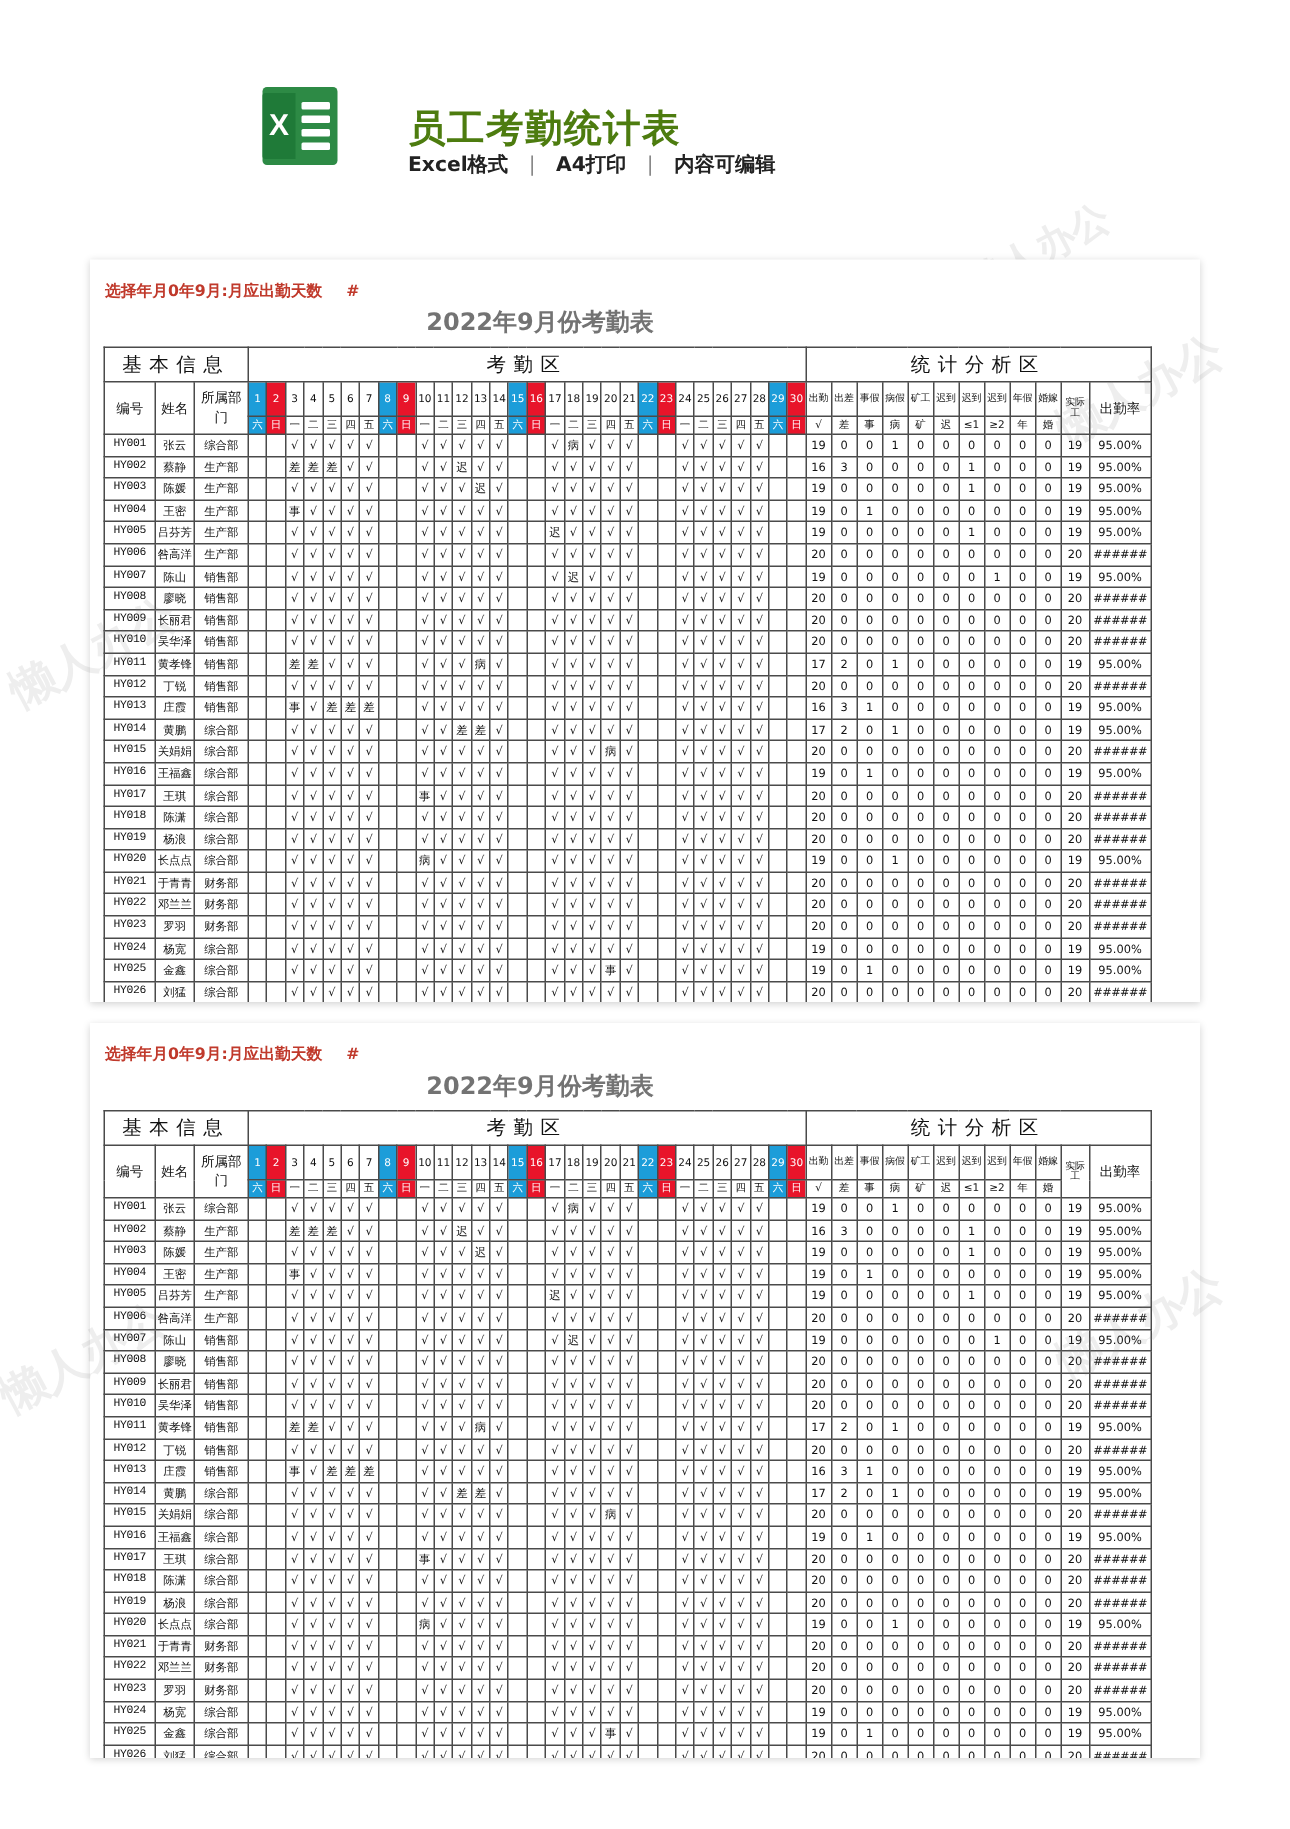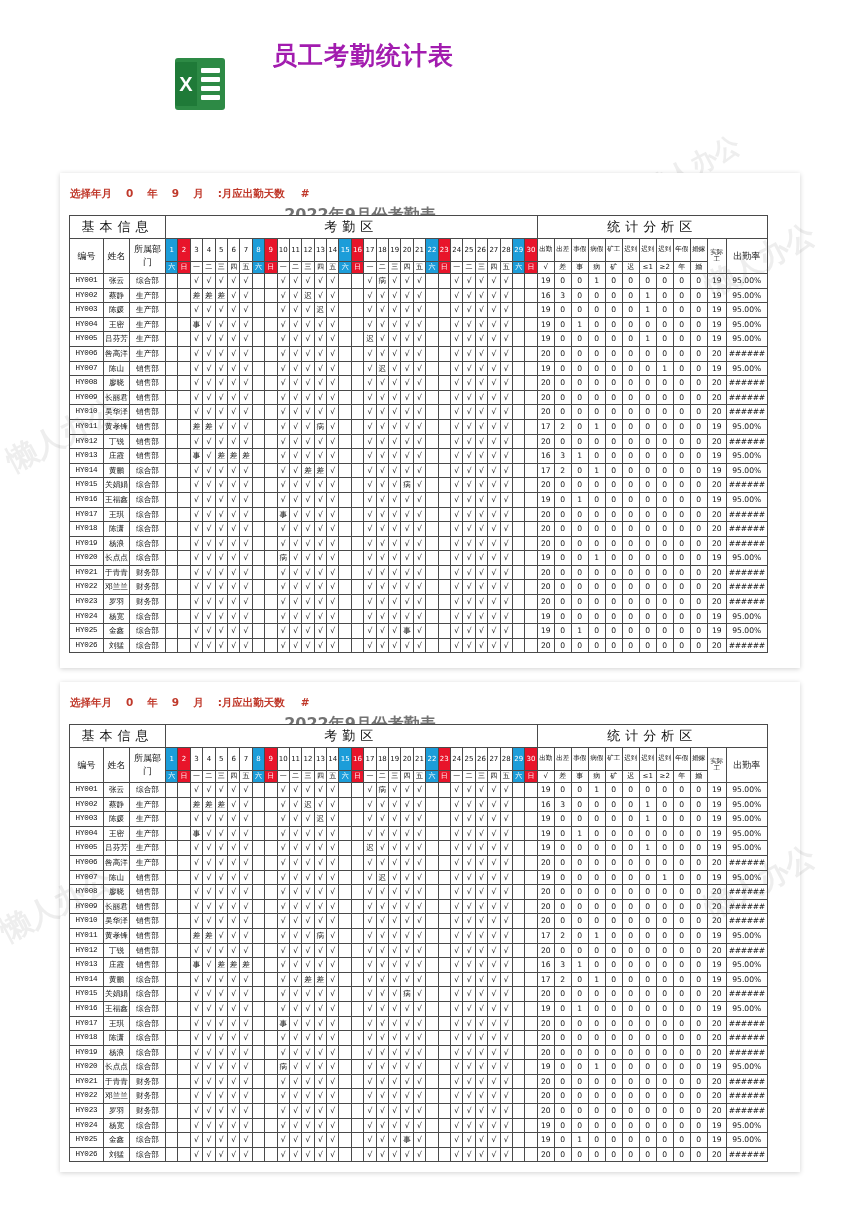--- a/index.html
+++ b/index.html
@@ -14,44 +14,44 @@
 
   
   .banner{position:absolute;left:0;top:0;width:860px;height:160px;}
   .xls-logo{position:absolute;left:175px;top:58px;width:50px;height:52px;}
   .xls-logo .doc{position:absolute;left:0;top:0;width:50px;height:52px;background:#2d8a45;border-radius:3px;}
   .xls-logo .fold{position:absolute;left:0;top:4px;width:22px;height:44px;background:#1f7a38;border-radius:2px 0 0 2px;}
   .xls-logo .x{position:absolute;left:0;top:4px;width:22px;height:44px;color:#fff;font:bold 20px "Liberation Sans",sans-serif;display:flex;align-items:center;justify-content:center;}
   .xls-logo .grid{position:absolute;left:26px;top:10px;width:19px;height:32px;display:flex;flex-direction:column;justify-content:space-between;}
   .xls-logo .grid i{display:block;height:5px;background:#ffffff;border-radius:1px;}
 
-  .banner-title{position:absolute;left:272px;top:39px;color:#a21caf;
+  .banner-title{position:absolute;left:272px;top:69px;color:#4d7c0f;
     font:bold 25px "DejaVu Sans","Liberation Sans",sans-serif;letter-spacing:1px;white-space:nowrap;}
   .banner-sub{position:absolute;left:272px;top:101px;color:#222;
     font:bold 13.5px "DejaVu Sans","Liberation Sans",sans-serif;white-space:nowrap;}
   .banner-sub .sep{color:#888;font-weight:normal;padding:0 9px;}
 
   
   .sheet{position:absolute;left:60px;width:740px;background:#fff;
     box-shadow:0 1px 5px rgba(0,0,0,.18);overflow:hidden;}
   #sheet1{top:173px;height:495px;}
   #sheet2{top:682px;height:490px;}
 
   .inner{position:relative;padding:0;}
 
   .ctrl-row{position:absolute;left:10px;top:14px;color:#c0392b;
     font:bold 10.5px "DejaVu Sans","Liberation Sans",sans-serif;white-space:nowrap;}
   .ctrl-row span{display:inline-block;}
-  .ctrl-row .g{padding-right:14px;}
+  .ctrl-row .g{}
   .ctrl-row .hash{color:#c0392b;padding-left:16px;}
 
   .sheet-title{position:absolute;left:0;top:32px;width:600px;text-align:center;
     color:#737373;font:bold 16px "DejaVu Sans","Liberation Serif",serif;white-space:nowrap;}
 
-  table.att{position:absolute;left:9px;top:42px;border-collapse:collapse;
+  table.att{position:absolute;left:9px;top:58px;border-collapse:collapse;
     table-layout:fixed;font-family:"DejaVu Sans","Liberation Sans",sans-serif;}
   table.att td,table.att th{border:1px solid #4a4a4a;padding:0;text-align:center;
     vertical-align:middle;font-weight:normal;color:#111;background:#fff;}
 
   
   .sect{height:22px;font:bold 13px "DejaVu Sans","Liberation Serif",serif;letter-spacing:5px;}
 
   
   .dnum{height:11px;font-size:7px;line-height:11px;}
   .dwk{height:11px;font-size:7px;line-height:11px;}
@@ -96,20 +96,27 @@
     <div class="fold"></div>
     <div class="x">X</div>
     <div class="grid">
         <i></i>
         <i></i>
         <i></i>
         <i></i>
       </div>
   </div>
   <div class="banner-title">员工考勤统计表</div>
+  <div class="banner-sub">
+    <span>Excel格式</span>
+    <span class="sep">|</span>
+    <span>A4打印</span>
+    <span class="sep">|</span>
+    <span>内容可编辑</span>
+  </div>
 </div>
 
 <div class="wm" id="wm5">懒人办公</div>
 
 <div class="sheet" id="sheet1">
   <div class="inner" id="inner1">
       <div class="ctrl-row"><span class="g">选择年月</span><span class="g">0</span><span class="g">年</span><span class="g">9</span><span class="g">月</span><span>:月应出勤天数</span><span class="hash">#</span></div>
       <div class="sheet-title">2022年9月份考勤表</div>
       <table class="att">
         <colgroup>

